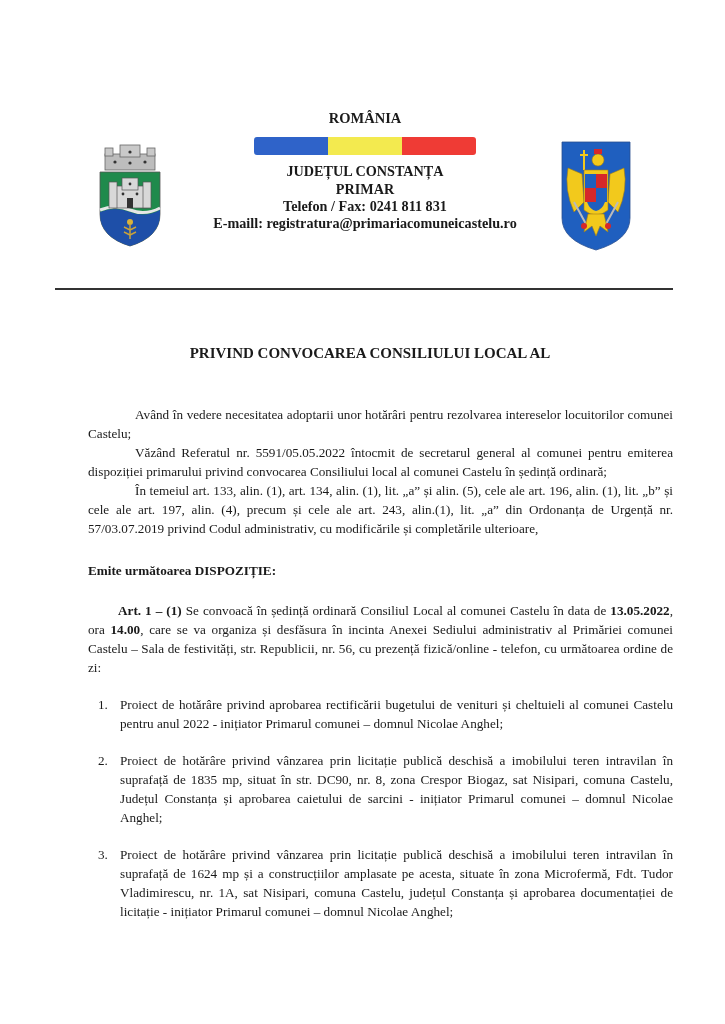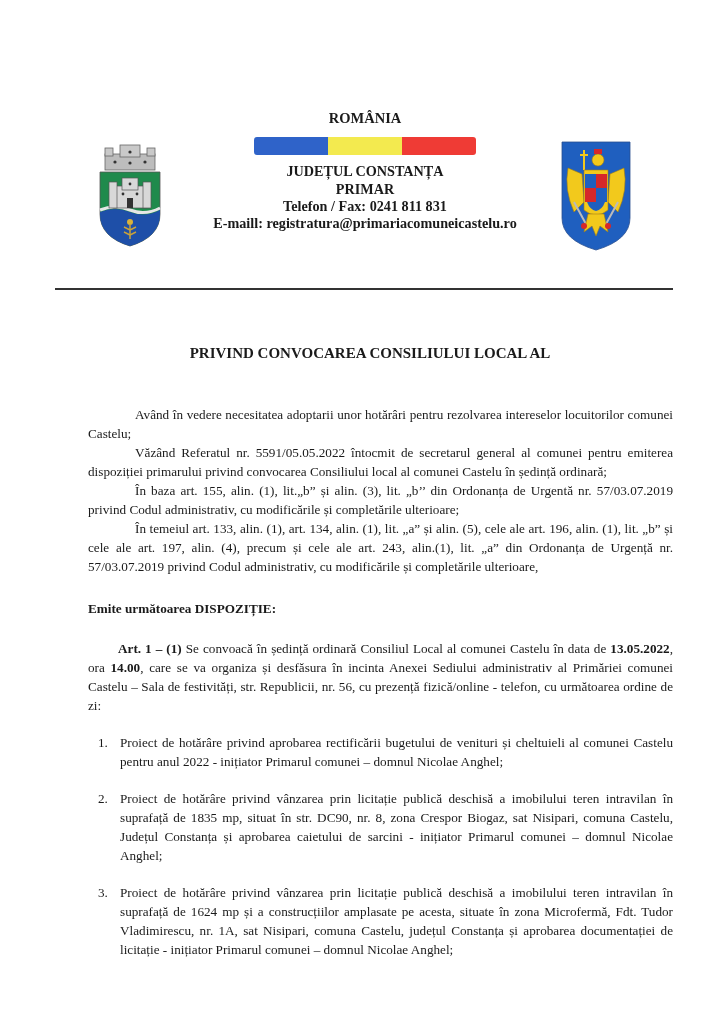--- a/index.html
+++ b/index.html
@@ -111,21 +111,20 @@
 
   <div class="rule"></div>
 
   <div class="title2">
     <div>PRIVIND CONVOCAREA CONSILIULUI LOCAL AL</div>
   </div>
 
   <div class="body">
     <p>Având în vedere necesitatea adoptarii unor hotărâri pentru rezolvarea intereselor locuitorilor comunei Castelu;</p>
     <p>Văzând Referatul nr. 5591/05.05.2022 întocmit de secretarul general al comunei pentru emiterea dispoziției primarului privind convocarea Consiliului local al comunei Castelu în ședință ordinară;</p>
-    <p>În baza art. 155, alin. (1), lit.„b” și alin. (3), lit. „b’’ din Ordonanța de Urgentă nr. 57/03.07.2019 privind Codul administrativ, cu modificările și completările ulterioare;</p>
     <p>În temeiul art. 133, alin. (1), art. 134, alin. (1), lit. „a” și alin. (5), cele ale art. 196, alin. (1), lit. „b” și cele ale art. 197, alin. (4), precum și cele ale art. 243, alin.(1), lit. „a” din Ordonanța de Urgență nr. 57/03.07.2019 privind Codul administrativ, cu modificările și completările ulterioare,</p>
 
     <p class="heading">Emite următoarea DISPOZIȚIE:</p>
 
     <p class="art1"><b>Art. 1 – (1)</b><span> Se convoacă în ședință ordinară Consiliul Local al comunei Castelu în data de </span><b>13.05.2022</b><span>, ora </span><b>14.00</b><span>, care se va organiza și desfăsura în incinta Anexei Sediului administrativ al Primăriei comunei Castelu – Sala de festivități, str. Republicii, nr. 56, cu prezență fizică/online - telefon, cu următoarea ordine de zi:</span></p>
 
     <ol class="agenda">
       <li>
         <span class="num">1.</span>
         <span>Proiect de hotărâre privind aprobarea rectificării bugetului de venituri și cheltuieli al comunei Castelu pentru anul 2022 - inițiator Primarul comunei – domnul Nicolae Anghel;</span>

